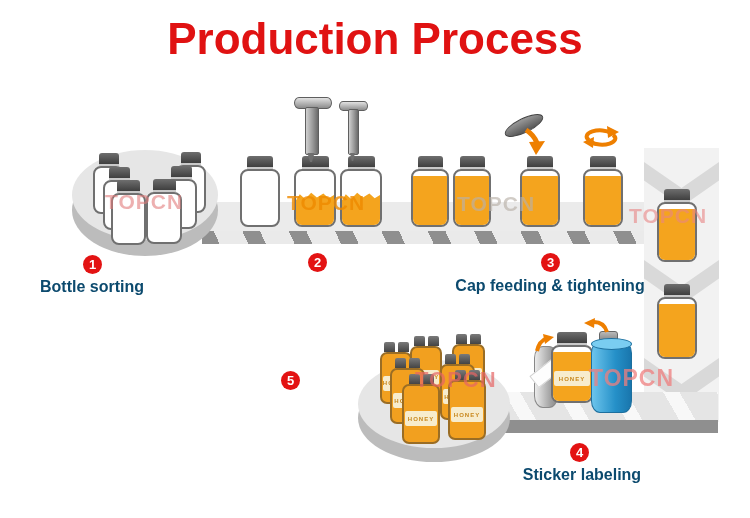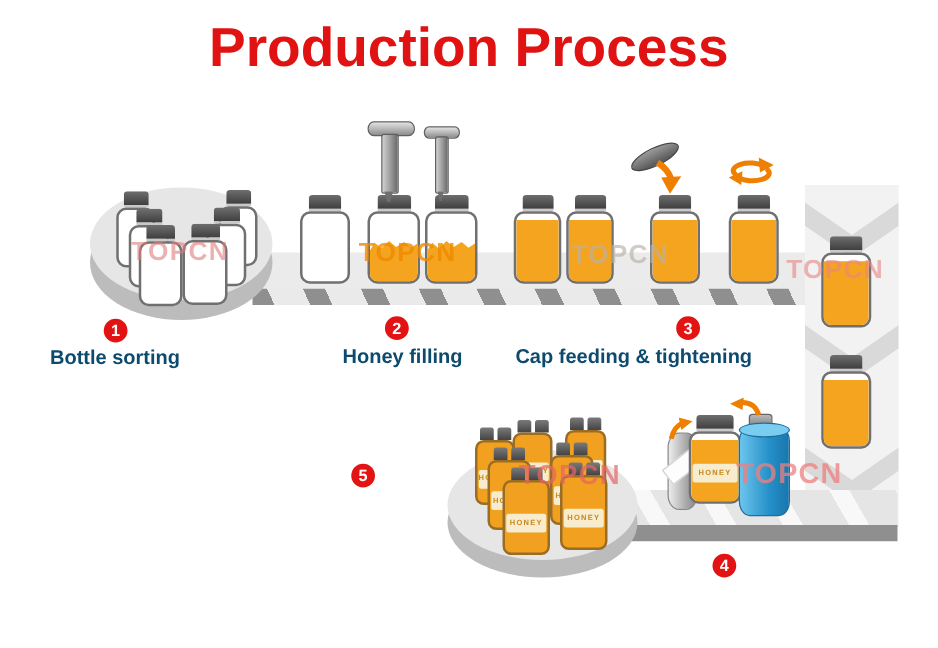--- a/index.html
+++ b/index.html
@@ -292,22 +292,22 @@
   <div class="abs wm w2" style="left:287px;top:191px">TOPCN</div>
   <div class="abs wm w3" style="left:457px;top:192px">TOPCN</div>
   <div class="abs wm w4" style="left:629px;top:204px">TOPCN</div>
   <div class="abs wm w5" style="left:589px;top:365px">TOPCN</div>
   <div class="abs wm w6" style="left:415px;top:367px">TOPCN</div>
 
   <div class="abs badge" style="left:83px;top:255px">1</div>
   <div class="abs step-label" style="left:92px;top:278px">Bottle sorting</div>
 
   <div class="abs badge" style="left:308px;top:253px">2</div>
-  <div class="abs step-label" style="left:322px;top:277px">Honey filling</div>
 
   <div class="abs badge" style="left:541px;top:253px">3</div>
-  <div class="abs step-label" style="left:507px;top:277px">Cap feeding &amp; tightening</div>
+  <div class="abs step-label" style="left:550px;top:277px">Cap feeding &amp; tightening</div>
 
   <div class="abs badge" style="left:570px;top:443px">4</div>
+  <div class="abs step-label" style="left:582px;top:466px">Sticker labeling</div>
 
   <div class="abs badge" style="left:281px;top:371px">5</div>
 
 </div>
 
 </body></html>

